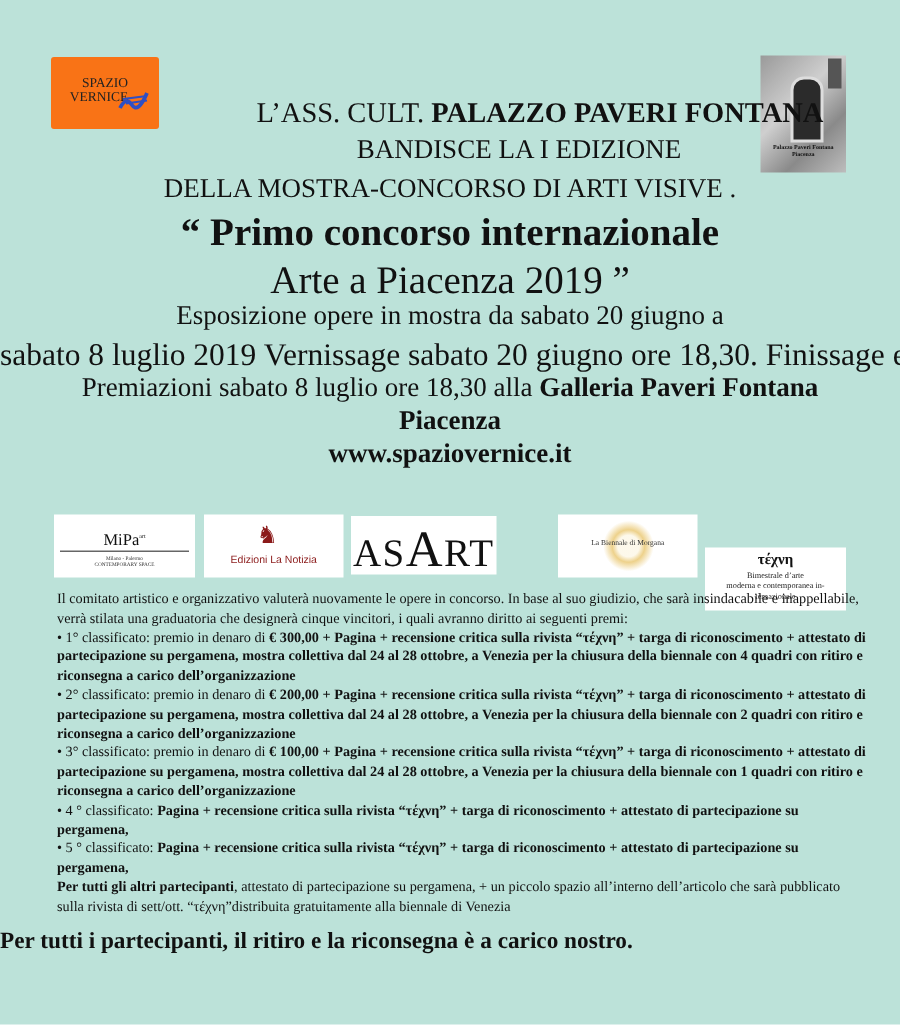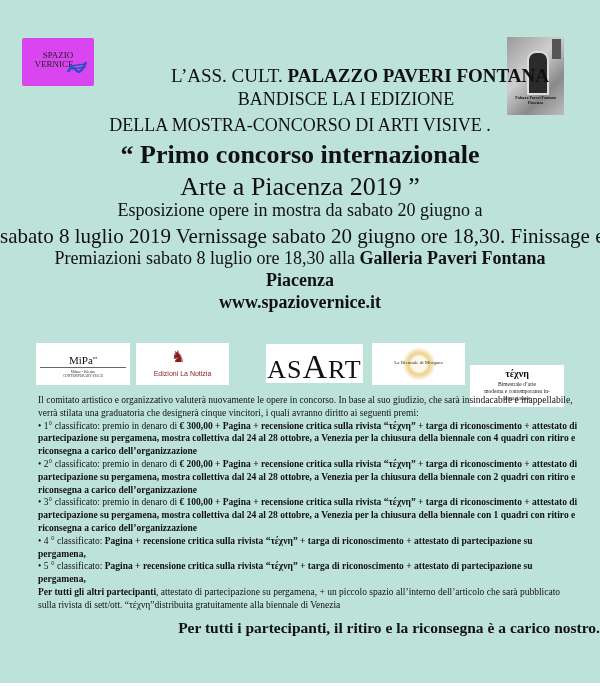--- a/index.html
+++ b/index.html
@@ -2,22 +2,22 @@
 <html><head>
 <meta charset="utf-8">
 <style>
   html, body { margin: 0; padding: 0; }
   body { width: 600px; height: 686px; background: #ffffff; overflow: hidden; }
   .page {
     position: relative; width: 600px; height: 683px; background: #bce2d9;
     font-family: "Liberation Serif", "DejaVu Serif", serif; color: #111;
   }
   .logo-sv {
-    position: absolute; left: 22px; top: 38px; width: 72px; height: 48px;
-    background: #d946ef; border-radius: 2px;
+    position: absolute; left: 34px; top: 38px; width: 72px; height: 48px;
+    background: #f97316; border-radius: 2px;
   }
   .logo-sv .t1, .logo-sv .t2 {
     position: absolute; left: 0; width: 100%; text-align: center;
     font-size: 9px; color: #222; font-family: "Liberation Serif", serif; line-height: 9px;
   }
   .logo-sv .t1 { top: 13px; }
   .logo-sv .t2 { top: 22px; left: -4px; }
   .logo-sv svg { position: absolute; left: 44px; top: 20px; }
   .photo {
     position: absolute; left: 507px; top: 37px; width: 57px; height: 78px;
@@ -45,42 +45,42 @@
   .l7 { top: 224px; font-size: 21px; }
   .l8 { top: 248px; font-size: 18px; }
   .l9 { top: 270px; font-size: 18px; font-weight: bold; }
   .l10 { top: 292px; font-size: 18px; font-weight: bold; }
   .addr { top: 324px; font-size: 8px; color: #3a9b7c; font-weight: bold; }
   .b { font-weight: bold; }
   .sponsors { position: absolute; top: 343px; left: 36px; width: 530px; height: 44px; }
   .sp { position: absolute; top: 0; height: 42px; background: #fff; }
   .sp1 { left: 0; width: 94px; }
   .sp2 { left: 100px; width: 93px; }
-  .sp3 { left: 198px; width: 97px; top: 1px; height: 39px; margin-left: 32px; }
+  .sp3 { left: 198px; width: 97px; top: 1px; height: 39px; }
   .sp4 { left: 336px; width: 93px; }
   .sp5 { left: 434px; width: 94px; margin-top: 22px; }
   .mipa-name { position: absolute; top: 11px; width: 100%; text-align: center; font-size: 11px; }
   .mipa-rule { position: absolute; top: 24px; left: 4px; width: 86px; height: 1px; background: #666; }
   .mipa-sub { position: absolute; top: 27px; width: 100%; text-align: center; font-size: 3.5px; line-height: 4px; color: #333; }
   .ed-icon { position: absolute; left: 35px; top: 4px; font-size: 16px; color: #8b1a1a; }
   .ed-label { position: absolute; top: 27px; width: 100%; text-align: center; font-size: 7px; color: #8b1a1a; font-family: "Liberation Sans", sans-serif; }
   .asart { position: absolute; top: 4px; width: 100%; text-align: center; font-size: 26px; letter-spacing: 1px; color: #111; font-family: "Liberation Serif", serif; }
   .asart .big { font-size: 34px; }
   .bien-sun { position: absolute; left: 30px; top: 4px; width: 34px; height: 34px; border-radius: 50%;
     background: radial-gradient(circle, rgba(240,210,120,0.15) 30%, rgba(230,190,90,0.7) 45%, rgba(255,255,255,0) 70%); }
   .bien-label { position: absolute; top: 17px; width: 100%; text-align: center; font-size: 5px; color: #333; }
   .tech-title { position: absolute; top: 3px; width: 100%; text-align: center; font-size: 10px; font-weight: bold; }
   .tech-sub { position: absolute; top: 16px; width: 100%; text-align: center; font-size: 5.5px; line-height: 7px; color: #222; }
   .body-text {
     position: absolute; left: 38px; top: 394px; width: 540px;
     font-size: 9.5px; line-height: 12.8px; color: #111;
   }
   .body-text p { margin: 0; }
   .footer {
-    position: absolute; left: 0; top: 619px; width: 600px; text-align: right;
+    position: absolute; left: 0; top: 619px; width: 600px; text-align: left;
     font-size: 15.5px; font-weight: bold; white-space: nowrap;
   }
 </style>
 </head>
 <body>
 
 <div class="page">
 
   <div class="logo-sv">
     <div class="t1">SPAZIO</div>

